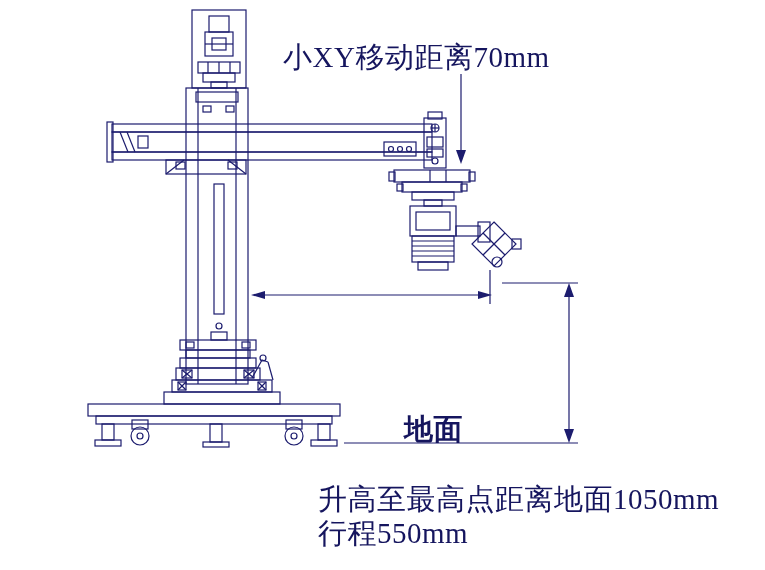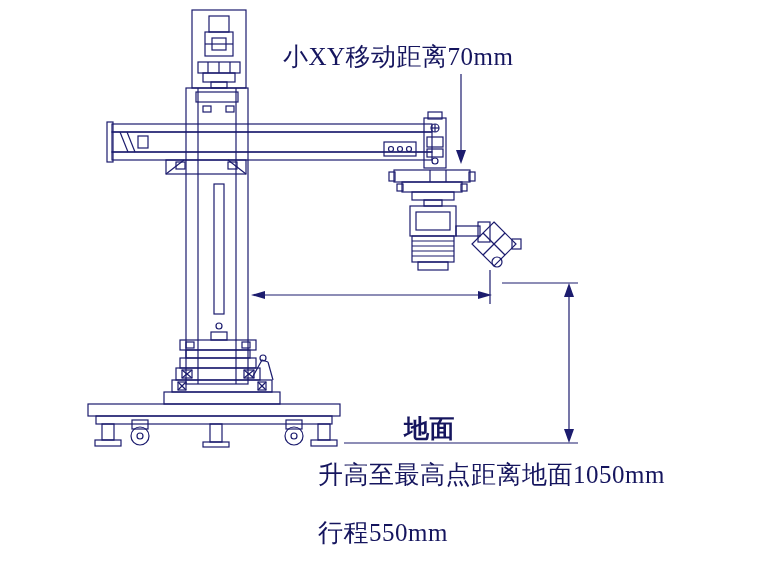--- a/index.html
+++ b/index.html
@@ -4,21 +4,21 @@
 <style>
   html,body{margin:0;padding:0;background:#ffffff;}
   .canvas{
     position:relative;width:765px;height:570px;background:#ffffff;overflow:hidden;
     font-family:"Liberation Serif","DejaVu Serif",serif;
   }
   .canvas svg{position:absolute;left:0;top:0;}
   .ink{stroke:#1c1c6e;fill:none;stroke-width:1.2;}
   .ink .solid{fill:#1c1c6e;stroke:none;}
   .label{
-    position:absolute;color:#15155e;font-size:25px;line-height:26px;
+    position:absolute;color:#15155e;font-size:29px;line-height:26px;
     white-space:nowrap;letter-spacing:0.5px;
   }
 </style>
 </head>
 <body>
 
 <div class="canvas">
 
   <svg width="765" height="570" viewBox="0 0 765 570">
     <g class="ink">
@@ -170,17 +170,17 @@
 
     </g>
   </svg>
 
   <div class="label" style="left:283px;top:44px;">小XY移动距离70mm</div>
 
 
   <div class="label" style="left:404px;top:416px;font-weight:bold;">地面</div>
 
 
-  <div class="label" style="left:318px;top:462px;text-align:center;">升高至最高点距离地面1050mm</div>
+  <div class="label" style="left:318px;top:486px;text-align:center;">升高至最高点距离地面1050mm</div>
 
   <div class="label" style="left:318px;top:520px;font-family:Liberation Serif, serif;">行程550mm</div>
 
 </div>
 
 </body></html>

